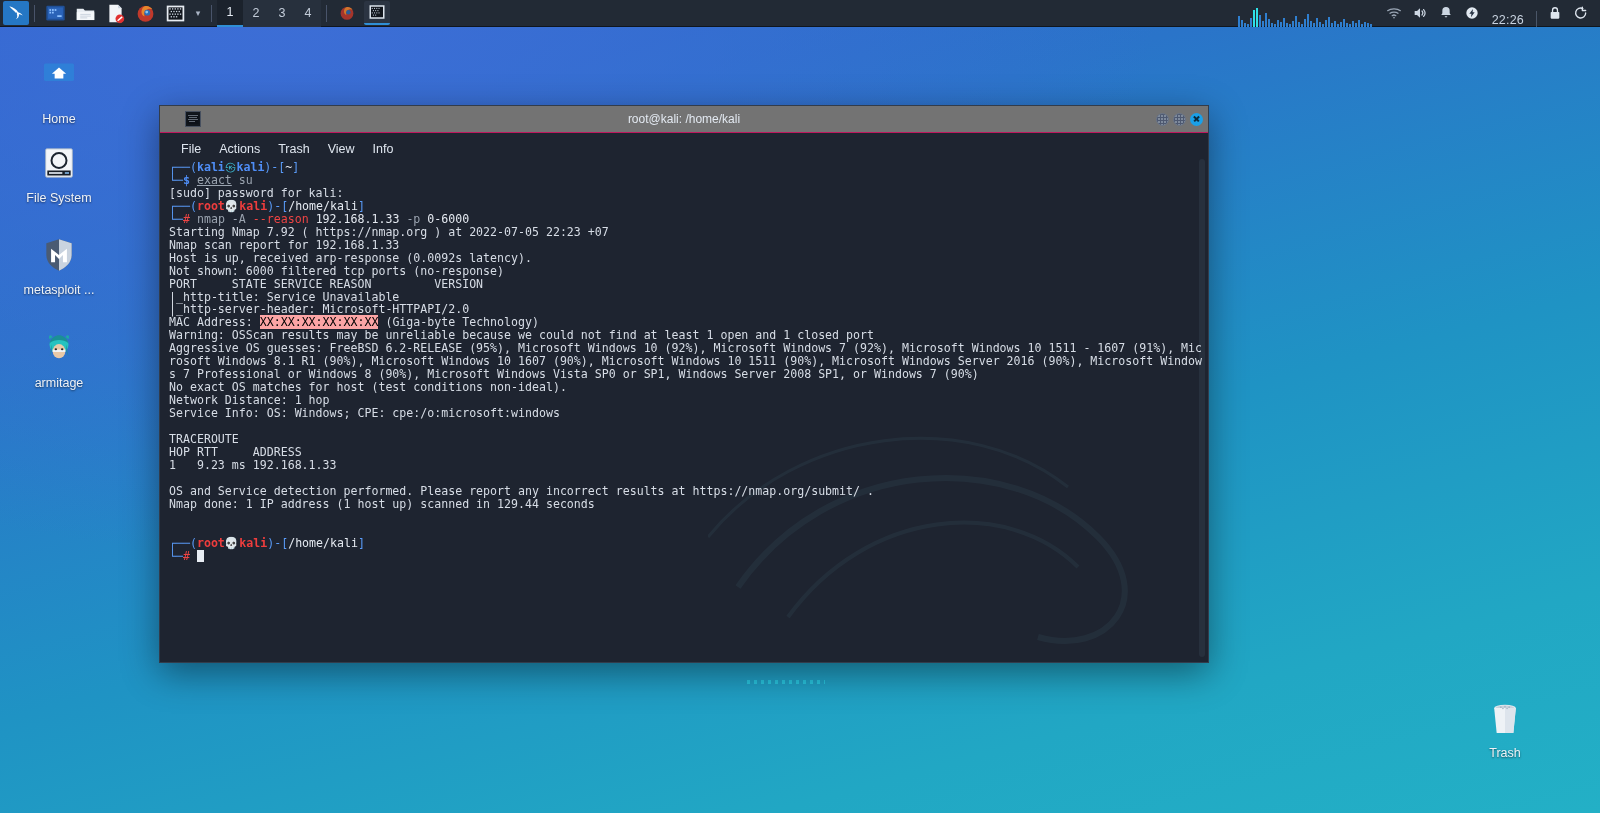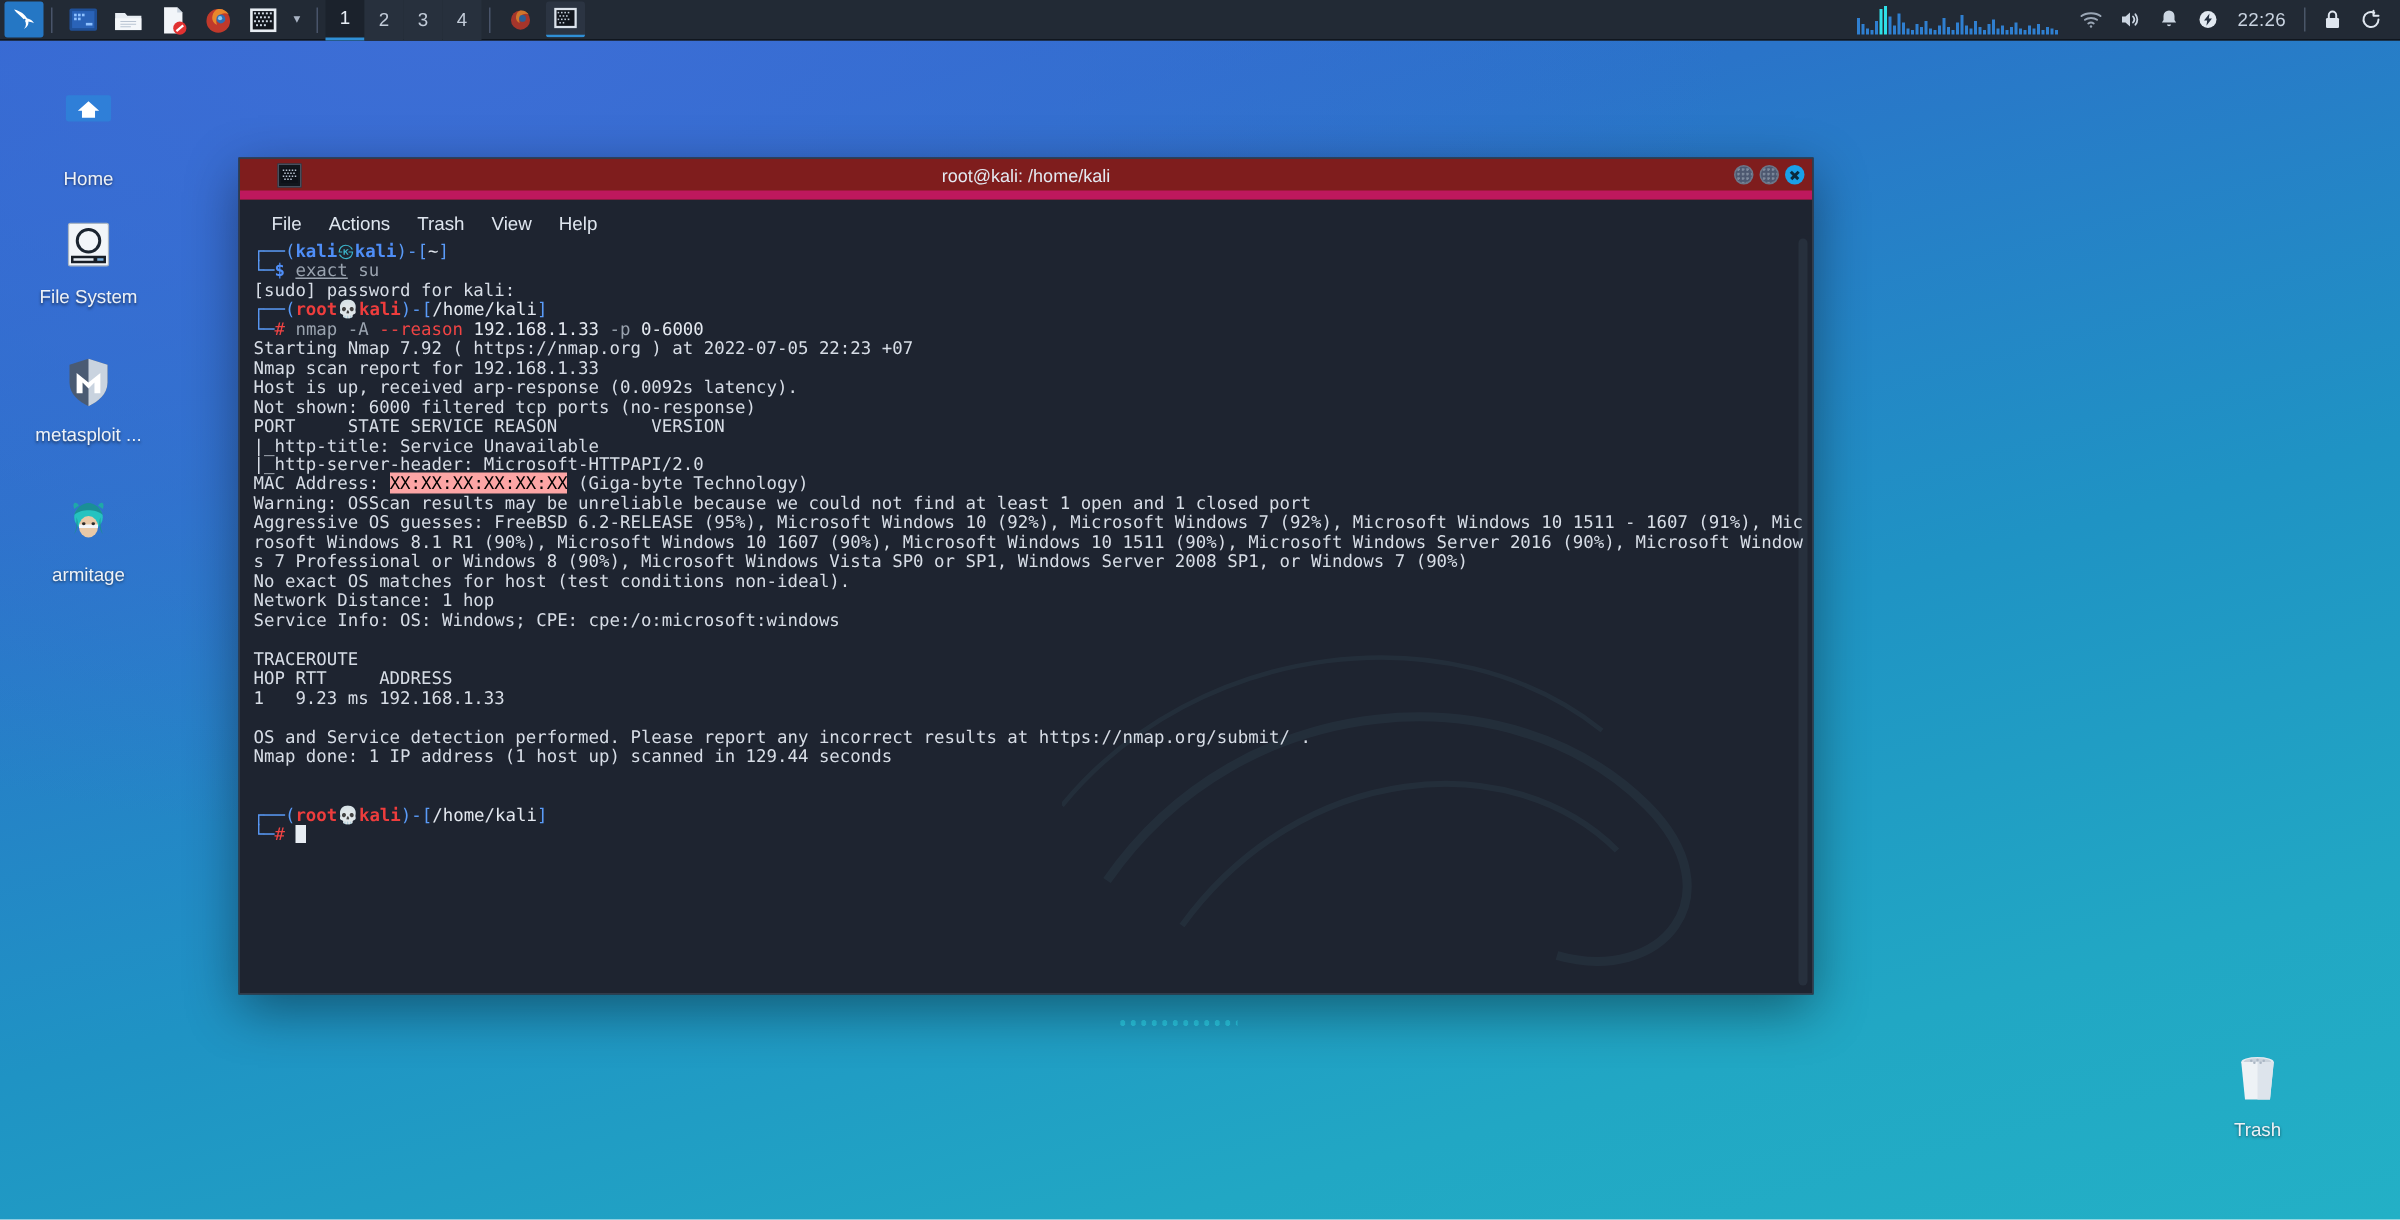--- a/index.html
+++ b/index.html
@@ -33,21 +33,21 @@
   
   .panel {
     position: absolute; top: 0; left: 0;
     width: 1600px; height: 27px;
     background: #222a35;
     border-bottom: 1px solid #10161e;
     display: flex; align-items: center;
     z-index: 50;
   }
   .panel-left { display: flex; align-items: center; height: 27px; }
-  .panel-right { display: flex; align-items: center; height: 27px; margin-left: auto; padding-right: 6px; }
+  .panel-right { display: flex; align-items: flex-end; height: 27px; margin-left: auto; padding-right: 6px; }
 
   .kali-logo {
     width: 26px; height: 24px; margin-left: 3px;
     background: #2577c4;
     border-radius: 2px;
     display: flex; align-items: center; justify-content: center;
     position: relative;
   }
   .kali-logo svg { width: 20px; height: 20px; }
 
@@ -127,24 +127,24 @@
   .term {
     position: absolute;
     left: 159px; top: 105px;
     width: 1050px; height: 558px;
     background: #1e2430;
     border: 1px solid #323c4b;
     box-shadow: 0 10px 34px rgba(0,0,0,.42);
     display: flex; flex-direction: column;
   }
   .titlebar {
-    height: 27px; background: #7f1d1d;
+    height: 27px; background: #737373;
     display: flex; align-items: center;
     position: relative; flex: none;
-    border-bottom: 6px solid #be185d;
+    border-bottom: 1px solid #be185d;
     padding-left: 16px;
   }
   .tb-icon {
     width: 16px; height: 16px; margin-left: 9px;
     background: #11161d; border: 1px solid #47505f;
     display: flex; align-items: center; justify-content: center;
   }
   .tb-icon svg { width: 12px; height: 12px; }
   .tb-title {
     position: absolute; left: 0; right: 0; text-align: center;
@@ -569,21 +569,21 @@
       <div class="ctrl dot"></div>
       <div class="ctrl close"></div>
     </div>
   </div>
 
   <div class="menubar">
     <div class="menuitem">File</div>
     <div class="menuitem">Actions</div>
     <div class="menuitem">Trash</div>
     <div class="menuitem">View</div>
-    <div class="menuitem">Help</div>
+    <div class="menuitem">Info</div>
   </div>
 
   <div class="termbody">
     <svg class="term-watermark" viewBox="0 0 520 340">
       <path d="M30 250 C 120 120, 300 110, 390 200 C 450 260, 400 320, 330 300" fill="none" stroke="#7fd5e8" stroke-width="6"></path>
       <path d="M80 280 C 160 170, 300 160, 370 230" fill="none" stroke="#7fd5e8" stroke-width="4"></path>
       <path d="M0 200 C 90 90, 260 70, 360 150" fill="none" stroke="#7fd5e8" stroke-width="3"></path>
     </svg>
 
     <pre class="out"><span class="c-blue">┌──(</span><span class="c-bblue">kali</span><span style="color:#3bb3c9">㉿</span><span class="c-bblue">kali</span><span class="c-blue">)-[</span><span class="c-white">~</span><span class="c-blue">]</span>

